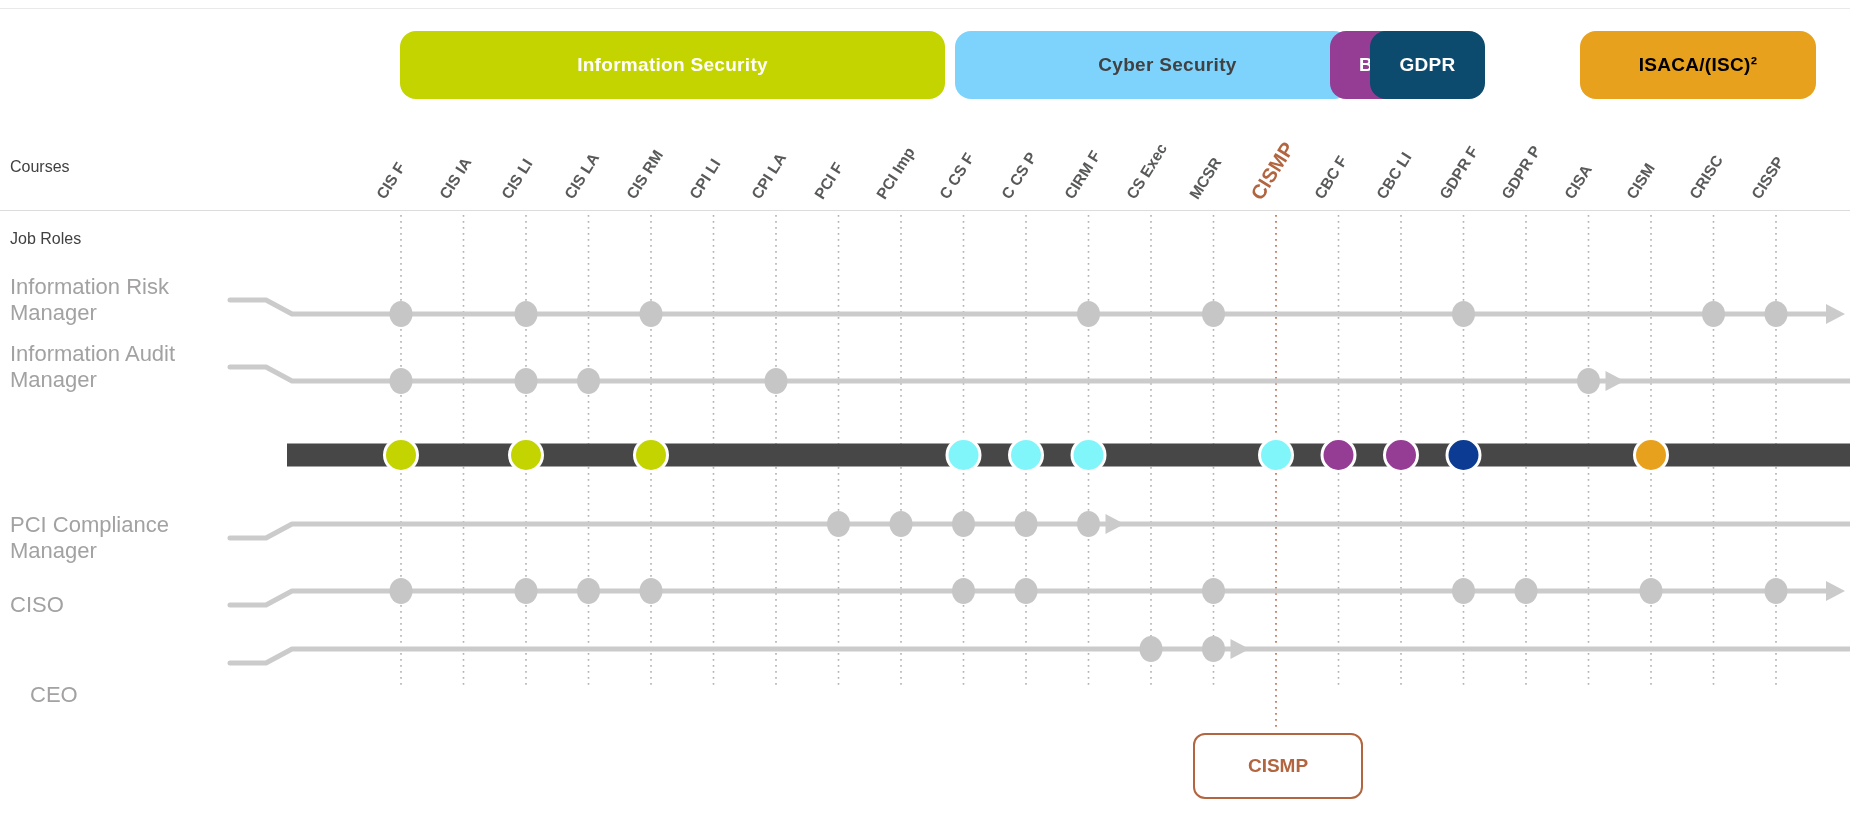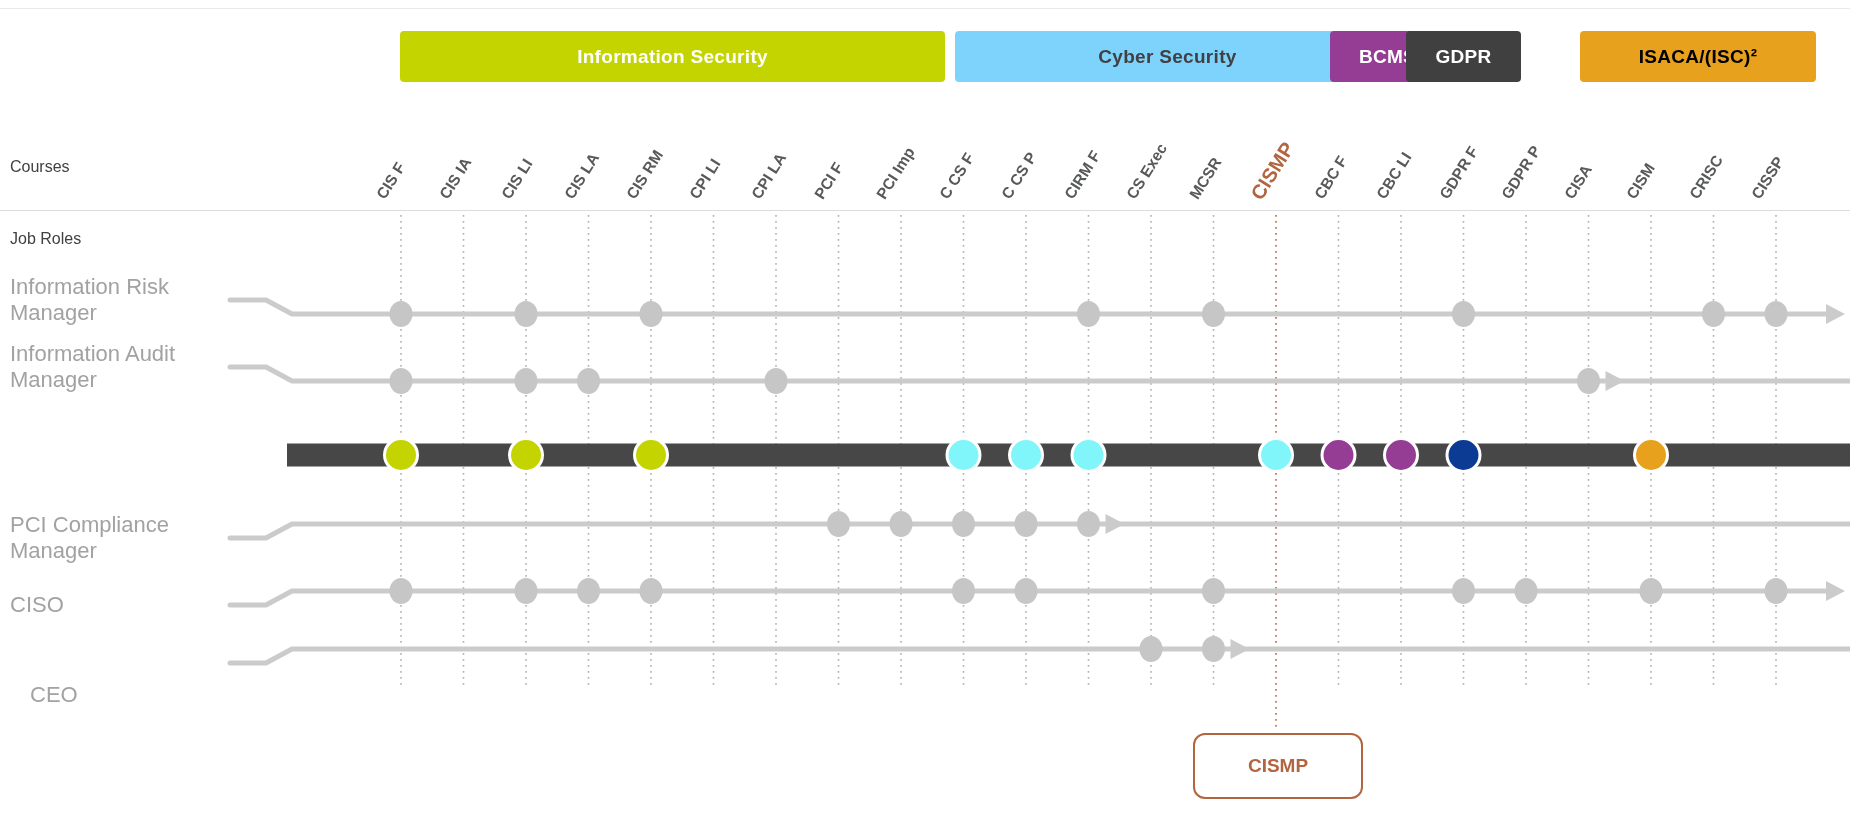--- a/index.html
+++ b/index.html
@@ -1,18 +1,18 @@
 <!DOCTYPE html>
 <html><head>
 <meta charset="utf-8">
 <style>
   html,body{margin:0;padding:0;background:#ffffff;}
   #stage{position:relative;width:1850px;height:830px;overflow:hidden;background:#fff;
          font-family:"Liberation Sans",sans-serif;}
-  .header-bar{position:absolute;top:31px;height:51px;border-radius:4px;
+  .header-bar{position:absolute;top:31px;height:68px;border-radius:16px;
               display:flex;align-items:center;justify-content:center;
               font-size:19px;font-weight:bold;letter-spacing:.3px;}
   .course-label{position:absolute;height:20px;line-height:20px;white-space:nowrap;
                 font-size:15.5px;font-weight:bold;color:#58595a;
                 transform:rotate(-58deg);transform-origin:0 100%;}
   .course-label.hl{font-size:20px;}
   .section-label{position:absolute;left:10px;font-size:16px;font-weight:normal;color:#414042;}
   .role-label{position:absolute;left:10px;width:230px;font-size:22px;line-height:26px;color:#a3a1a2;}
   #ism-box{position:absolute;left:10px;top:424px;width:247px;height:49px;
            border:2.5px solid #4a4a4c;border-radius:10px;background:#fff;
@@ -28,21 +28,21 @@
 
 <div id="stage">
 
   <div class="hairline" style="top:8px"></div>
   <div class="hairline" style="top:210px;border-top-color:#dcdcdc"></div>
 
   <div id="header-bars">
       <div class="header-bar" style="left: 400px; width: 545px; background: rgb(195, 212, 0); color: rgb(255, 255, 255);">Information Security</div>
       <div class="header-bar" style="left: 955px; width: 365px; background: #7dd3fc; color: rgb(65, 64, 66); padding-left: 30px;">Cyber Security</div>
       <div class="header-bar" style="left: 1330px; width: 115px; background: rgb(149, 61, 149); color: rgb(255, 255, 255);">BCMS</div>
-      <div class="header-bar" style="left: 1406px; width: 115px; background: #404040; color: rgb(255, 255, 255);">GDPR</div>
+      <div class="header-bar" style="left: 1370px; width: 115px; background: #0c4a6e; color: rgb(255, 255, 255);">GDPR</div>
       <div class="header-bar" style="left: 1580px; width: 236px; background: rgb(232, 161, 29); color: #000000;">ISACA/(ISC)²</div>
     </div>
 
   <div class="section-label" style="top:158px">Courses</div>
   <div class="section-label" style="top:230px">Job Roles</div>
 
   <div id="course-labels">
       <div class="course-label" style="left: 389px; top: 183px;">CIS F</div>
       <div class="course-label" style="left: 451.5px; top: 183px;">CIS IA</div>
       <div class="course-label" style="left: 514px; top: 183px;">CIS LI</div>

